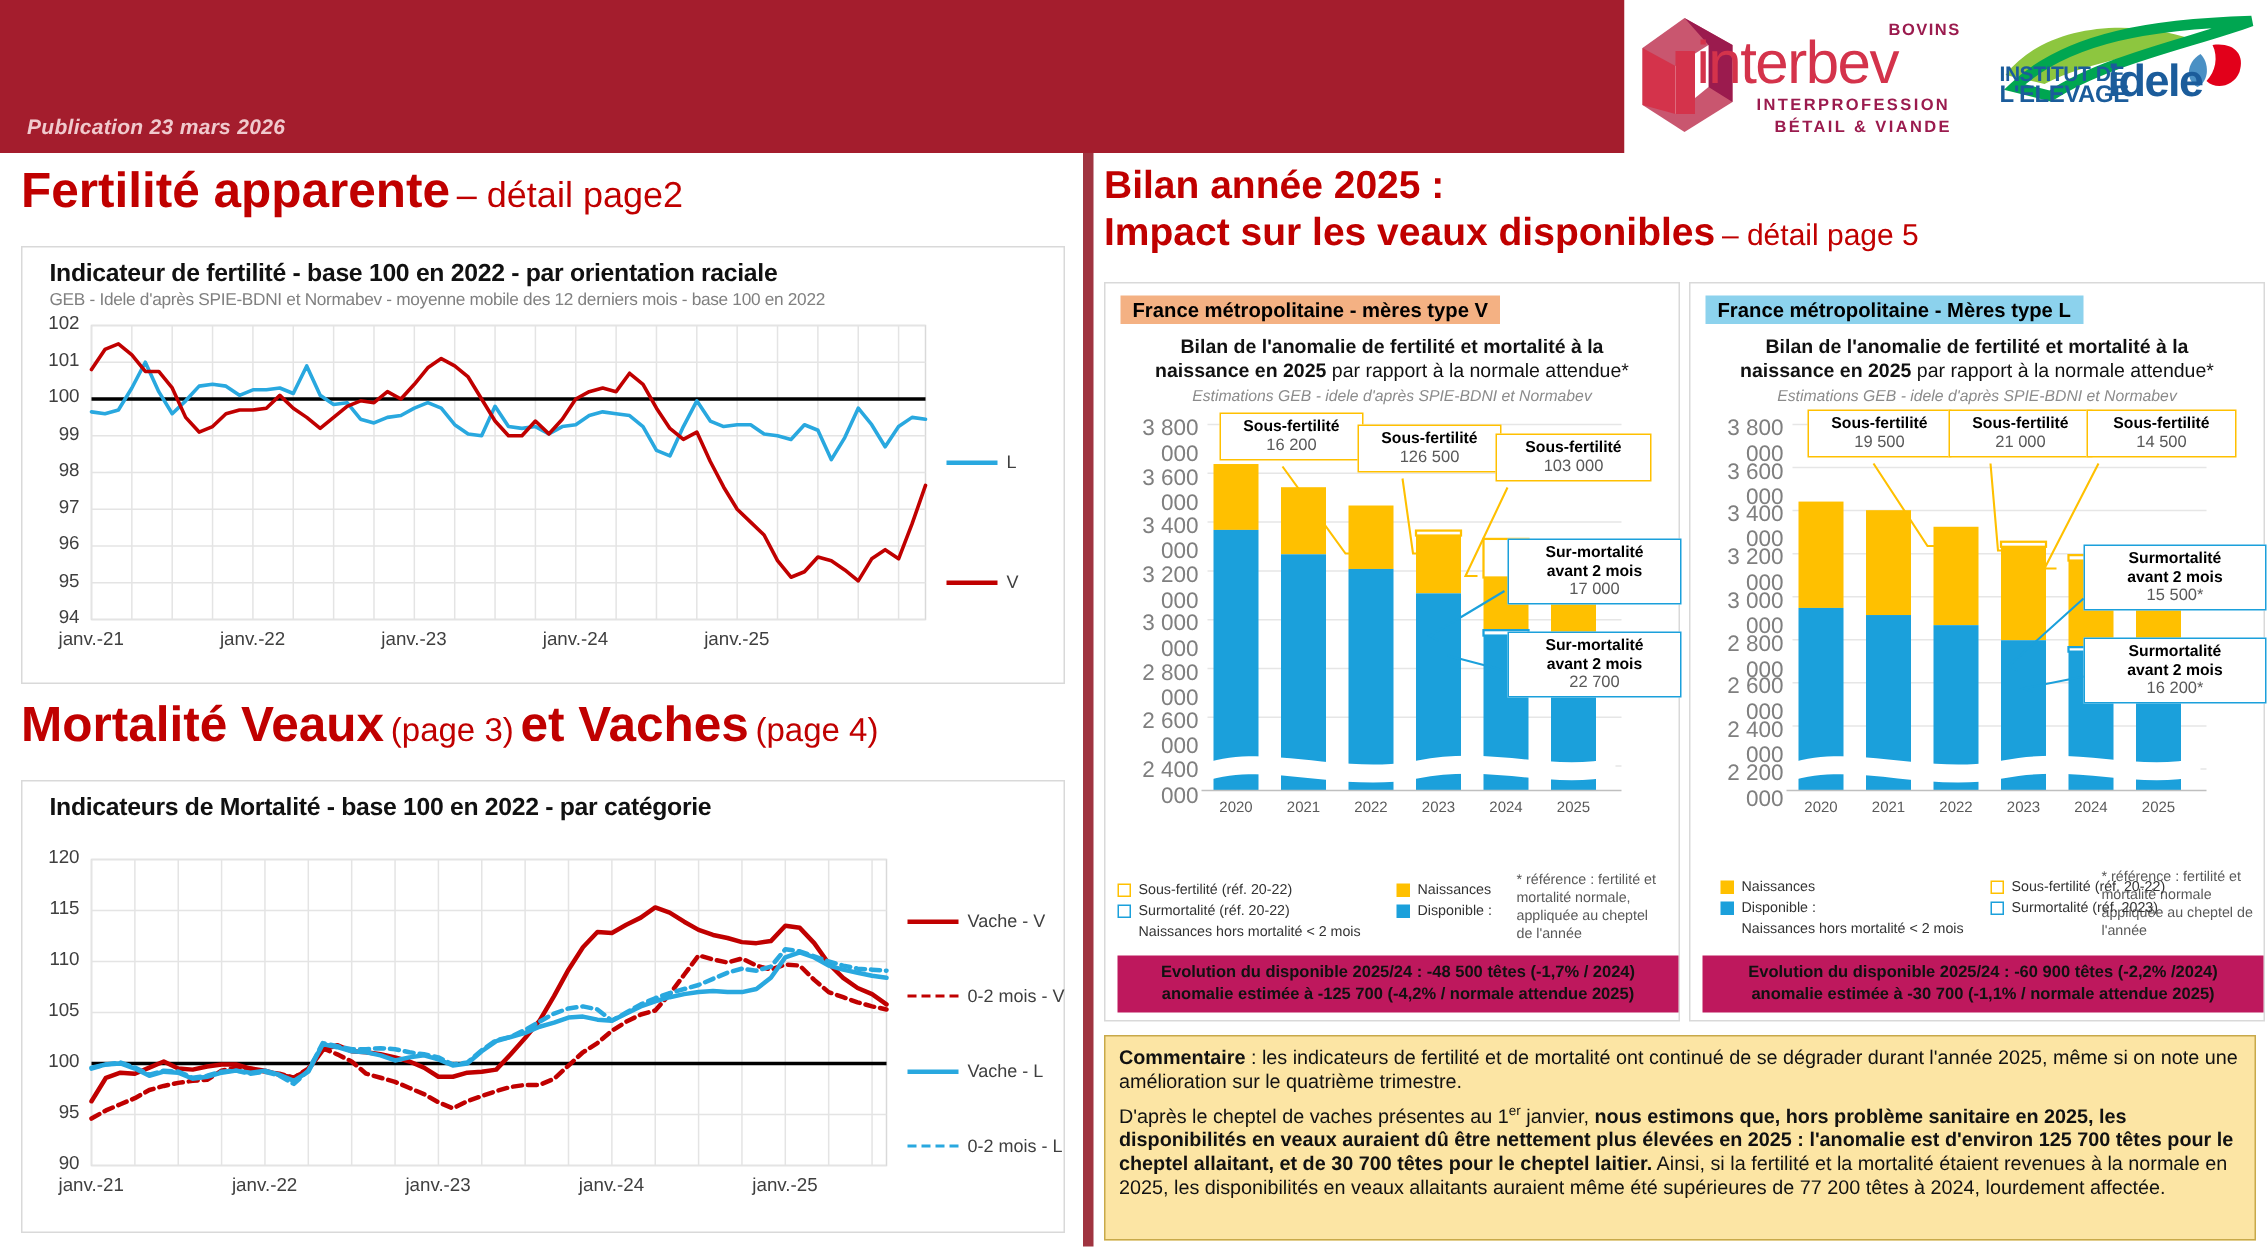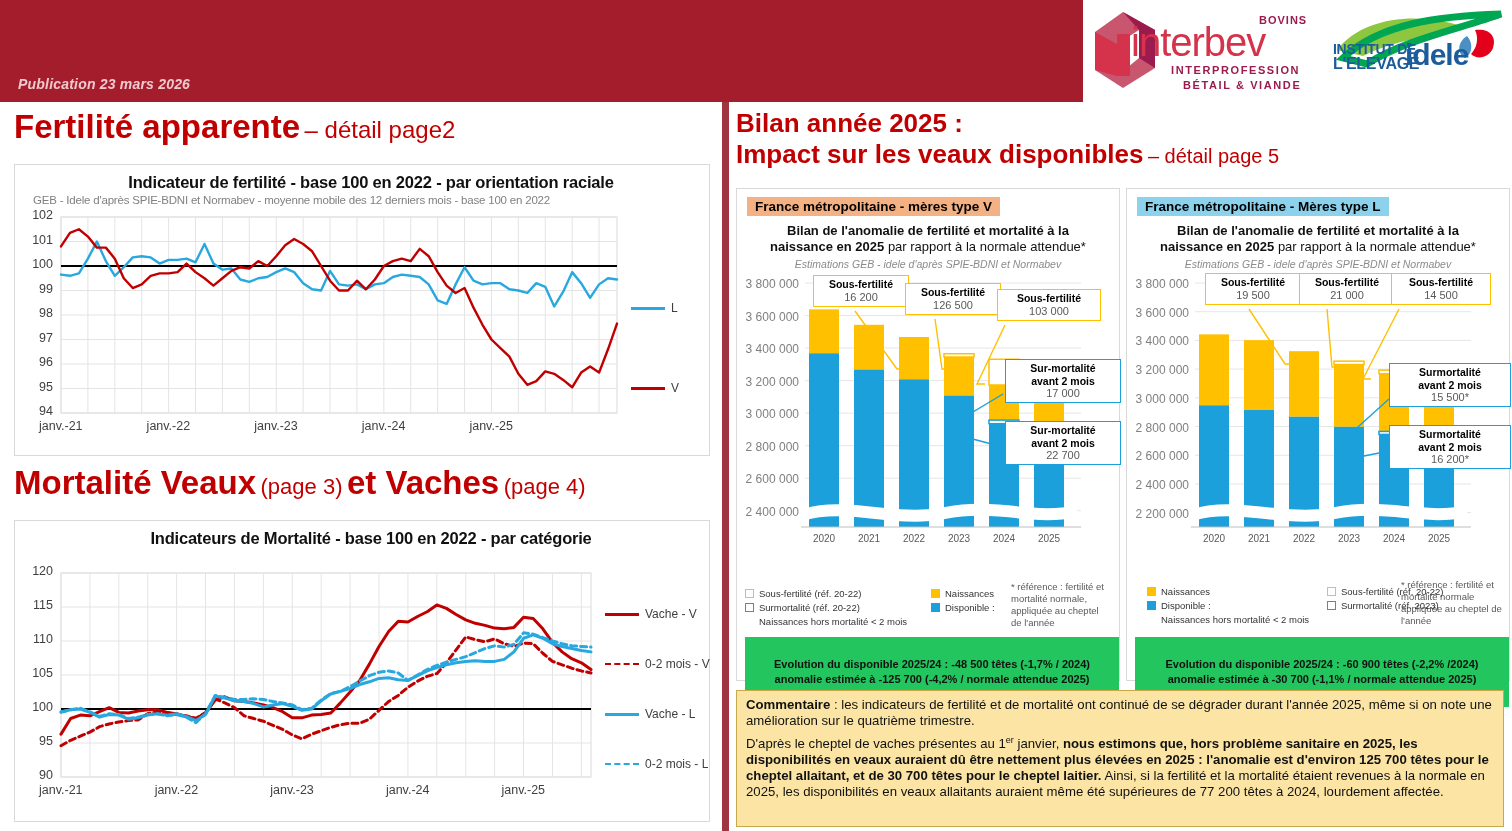--- a/index.html
+++ b/index.html
@@ -40,21 +40,21 @@
 
   #title-fertilite{position:absolute;left:14px;top:8px;}
   #title-mortalite{position:absolute;left:14px;top:364px;}
 
   .chartbox{
     position:absolute;background:#fff;border:1px solid #d9d9d9;
   }
   #chart-fertilite{left:14px;top:62px;width:694px;height:290px;}
   #chart-mortalite{left:14px;top:418px;width:694px;height:300px;}
 
-  .ch-title{font-size:16.5px;font-weight:700;color:#111;margin:8px 0 0 18px;letter-spacing:-0.2px;text-align:center;}
+  .ch-title{font-size:16.5px;font-weight:700;color:#111;margin:8px 0 0 18px;letter-spacing:-0.2px;}
   .ch-sub{font-size:11.5px;color:#808080;margin:2px 0 0 18px;letter-spacing:-0.2px;}
 
   .plotwrap{position:relative;}
   .axis-lbl{position:absolute;font-size:12.5px;color:#3f3f3f;text-align:right;}
   .xaxis-lbl{position:absolute;font-size:12.5px;color:#3f3f3f;}
   .legend-item{position:absolute;font-size:12px;color:#3f3f3f;display:flex;align-items:center;gap:6px;white-space:nowrap;}
   .leg-line{display:inline-block;width:34px;height:0;border-top-width:3px;border-top-style:solid;}
   .leg-line.dash{border-top-style:dashed;border-top-width:2.5px;}
 
   
@@ -75,39 +75,39 @@
     padding:2px 8px;white-space:nowrap;
   }
   .tag-v{background:#F4B183;}
   .tag-l{background:#8CD2ED;}
   .panel-head{position:absolute;left:8px;top:34px;width:366px;text-align:center;}
   .panel-head .h1{font-size:13px;font-weight:700;color:#111;line-height:1.25;display:block;}
   .panel-head .h1 .norm{font-weight:400;}
   .panel-head .h2{font-size:10.5px;font-style:italic;color:#8b8b8b;display:block;margin-top:2px;}
 
   .bars-area{position:absolute;left:0;top:88px;width:382px;height:280px;}
-  .ylab{position:absolute;font-size:12px;color:#7f7f7f;text-align:right;width:62px;}
+  .ylab{position:absolute;font-size:15px;color:#7f7f7f;text-align:right;width:62px;}
   .xcat{position:absolute;font-size:10px;color:#595959;text-align:center;}
 
   .callout{position:absolute;background:#fff;border:1.4px solid #FFC000;padding:2px 5px;text-align:center;}
   .callout.blue{border-color:#1BA0DB;}
   .callout .c1{font-size:10.5px;font-weight:700;color:#000;display:block;line-height:1.2;}
   .callout .c2{font-size:11px;color:#595959;display:block;line-height:1.2;}
 
   .footnote{position:absolute;font-size:9.5px;color:#595959;line-height:1.25;}
 
   .leg-box{position:absolute;font-size:9.5px;color:#333;}
   .leg-row{display:flex;align-items:center;gap:5px;line-height:1.45;white-space:nowrap;}
   .sw{width:9px;height:9px;display:inline-block;flex:0 0 auto;}
   .sw.fill-y{background:#FFC000;}
   .sw.fill-b{background:#1BA0DB;}
   .sw.out-y{background:#fff;border:1.3px solid #FFC000;box-sizing:border-box;}
   .sw.out-b{background:#fff;border:1.3px solid #1BA0DB;box-sizing:border-box;}
 
-  .evo{position:absolute;background:#22c55e;text-align:center;padding:20px 4px;}
+  .evo{position:absolute;background:#be185d;text-align:center;padding:4px 4px;}
   .evo div{font-size:11px;font-weight:700;color:#111;line-height:1.35;}
 
   .comment{
     position:absolute;left:14px;top:588px;width:768px;height:137px;
     background:#FCE5A4;border:1px solid #c8a94a;box-sizing:border-box;padding:6px 9px;
   }
   .comment p{margin:0 0 6px 0;font-size:13.2px;line-height:1.21;color:#111;}
   .comment p.last{margin-bottom:0;}
   .comment b{font-weight:700;}
   .comment sup{font-size:9px;vertical-align:super;}

